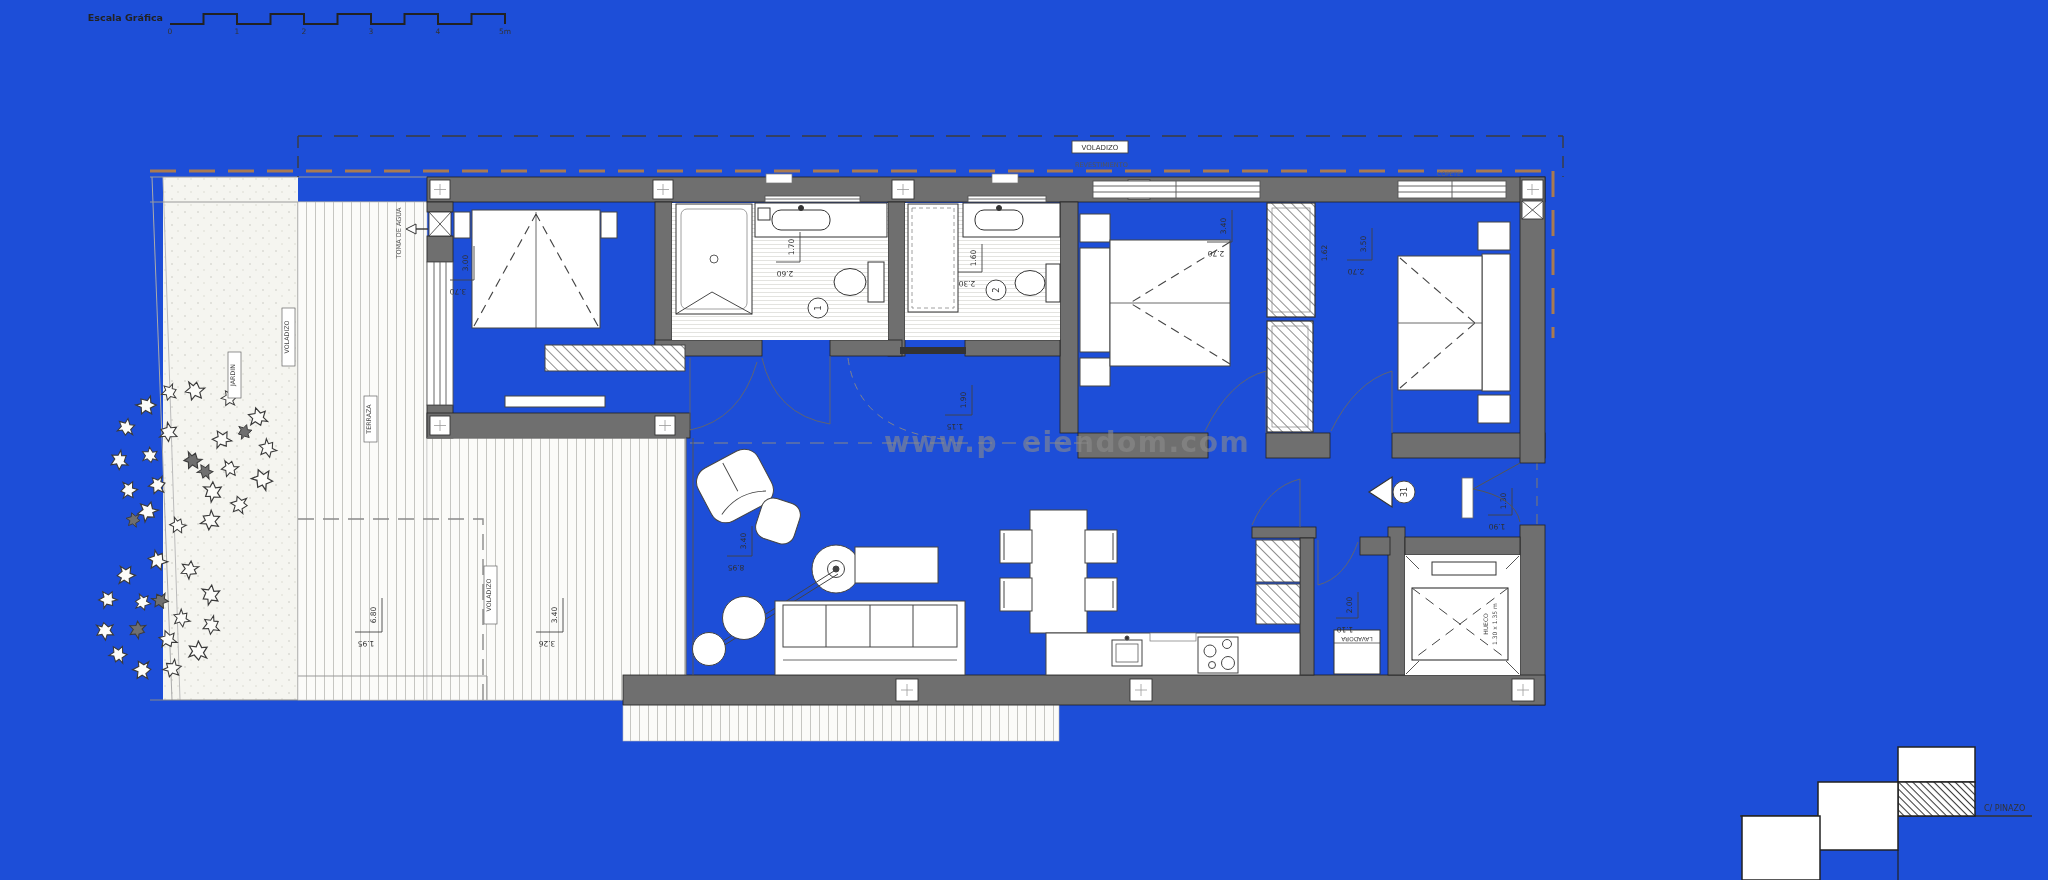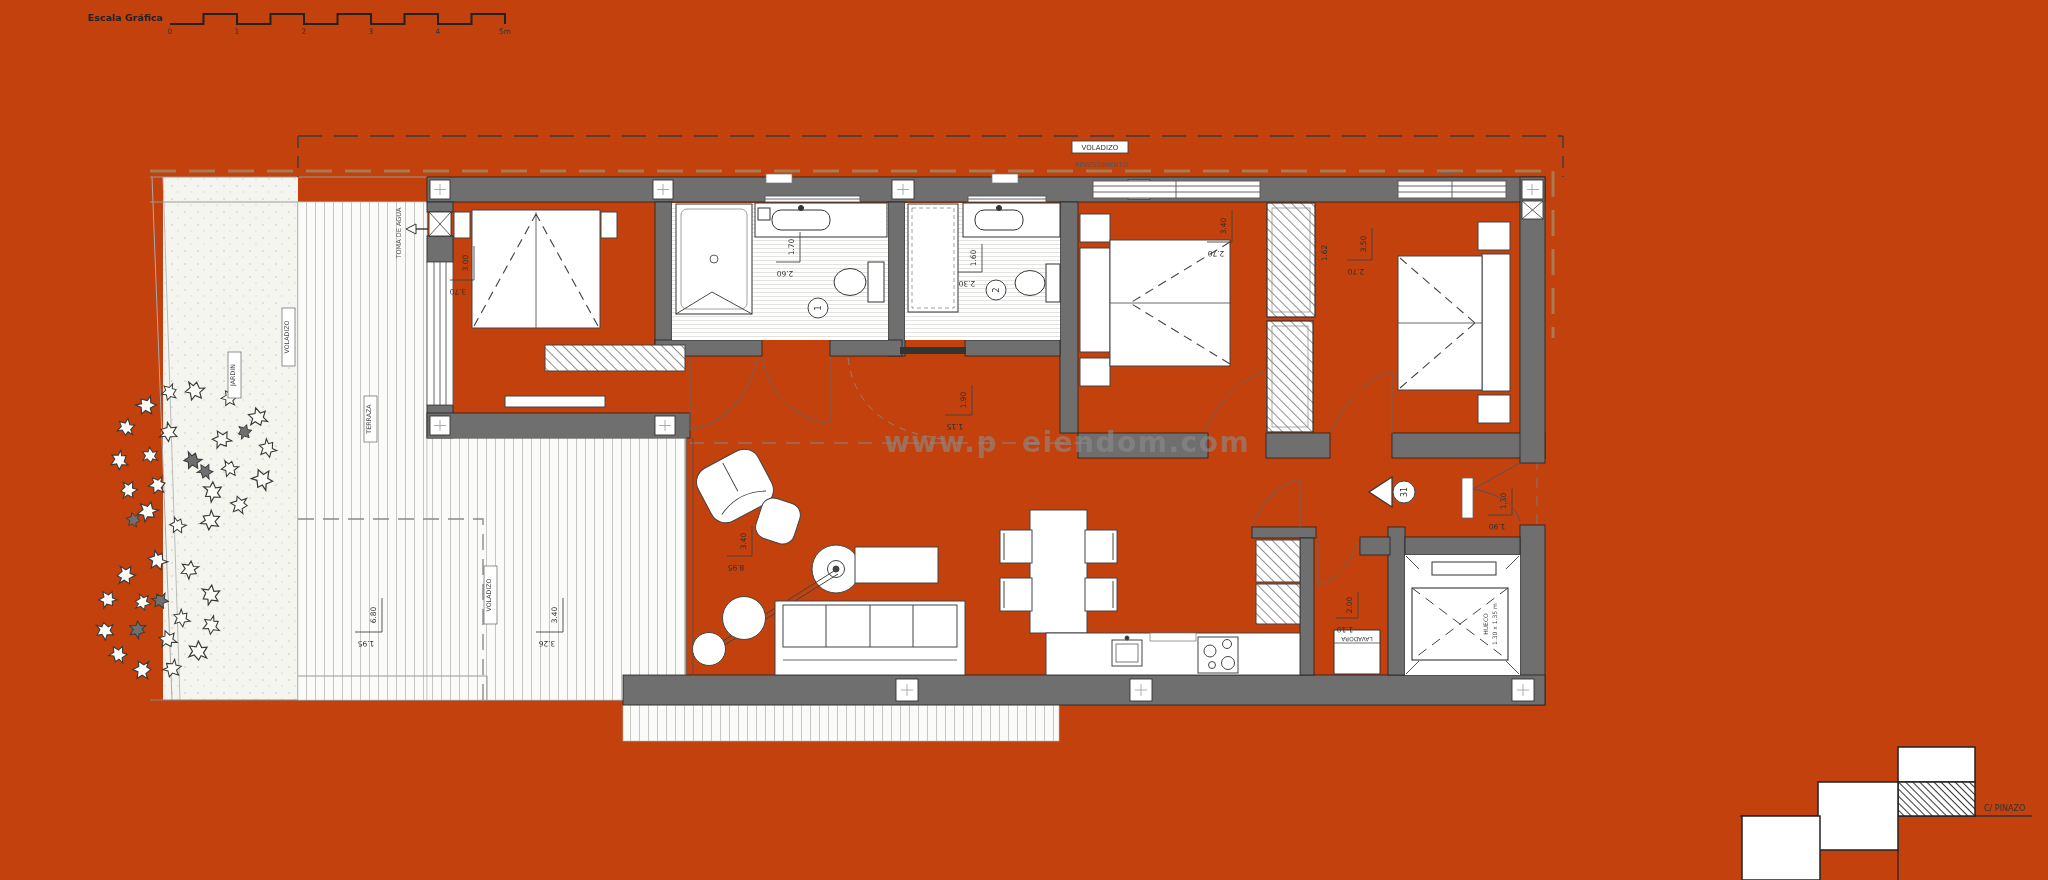--- a/index.html
+++ b/index.html
@@ -1,16 +1,16 @@
 <!DOCTYPE html>
 <html><head>
 <meta charset="utf-8">
 <style>
   html,body{margin:0;padding:0;background:#ffffff;}
-  .canvas{position:relative;width:2048px;height:880px;background:#c2410c;overflow:hidden;
+  .canvas{position:relative;width:2048px;height:880px;background:#1d4ed8;overflow:hidden;
           font-family:"DejaVu Sans","Liberation Sans",sans-serif;}
   svg{display:block}
   text{font-family:"DejaVu Sans","Liberation Sans",sans-serif;fill:#333;}
   .dim{font-size:7.5px;fill:#2f2f2f;}
   .tiny{font-size:6.5px;fill:#555;}
   .boxlab{font-size:6.3px;fill:#444;}
   .wm{font-size:28px;font-weight:bold;fill:#8c8c8c;opacity:.6;letter-spacing:1.5px;}
 </style>
 </head>
 <body>

